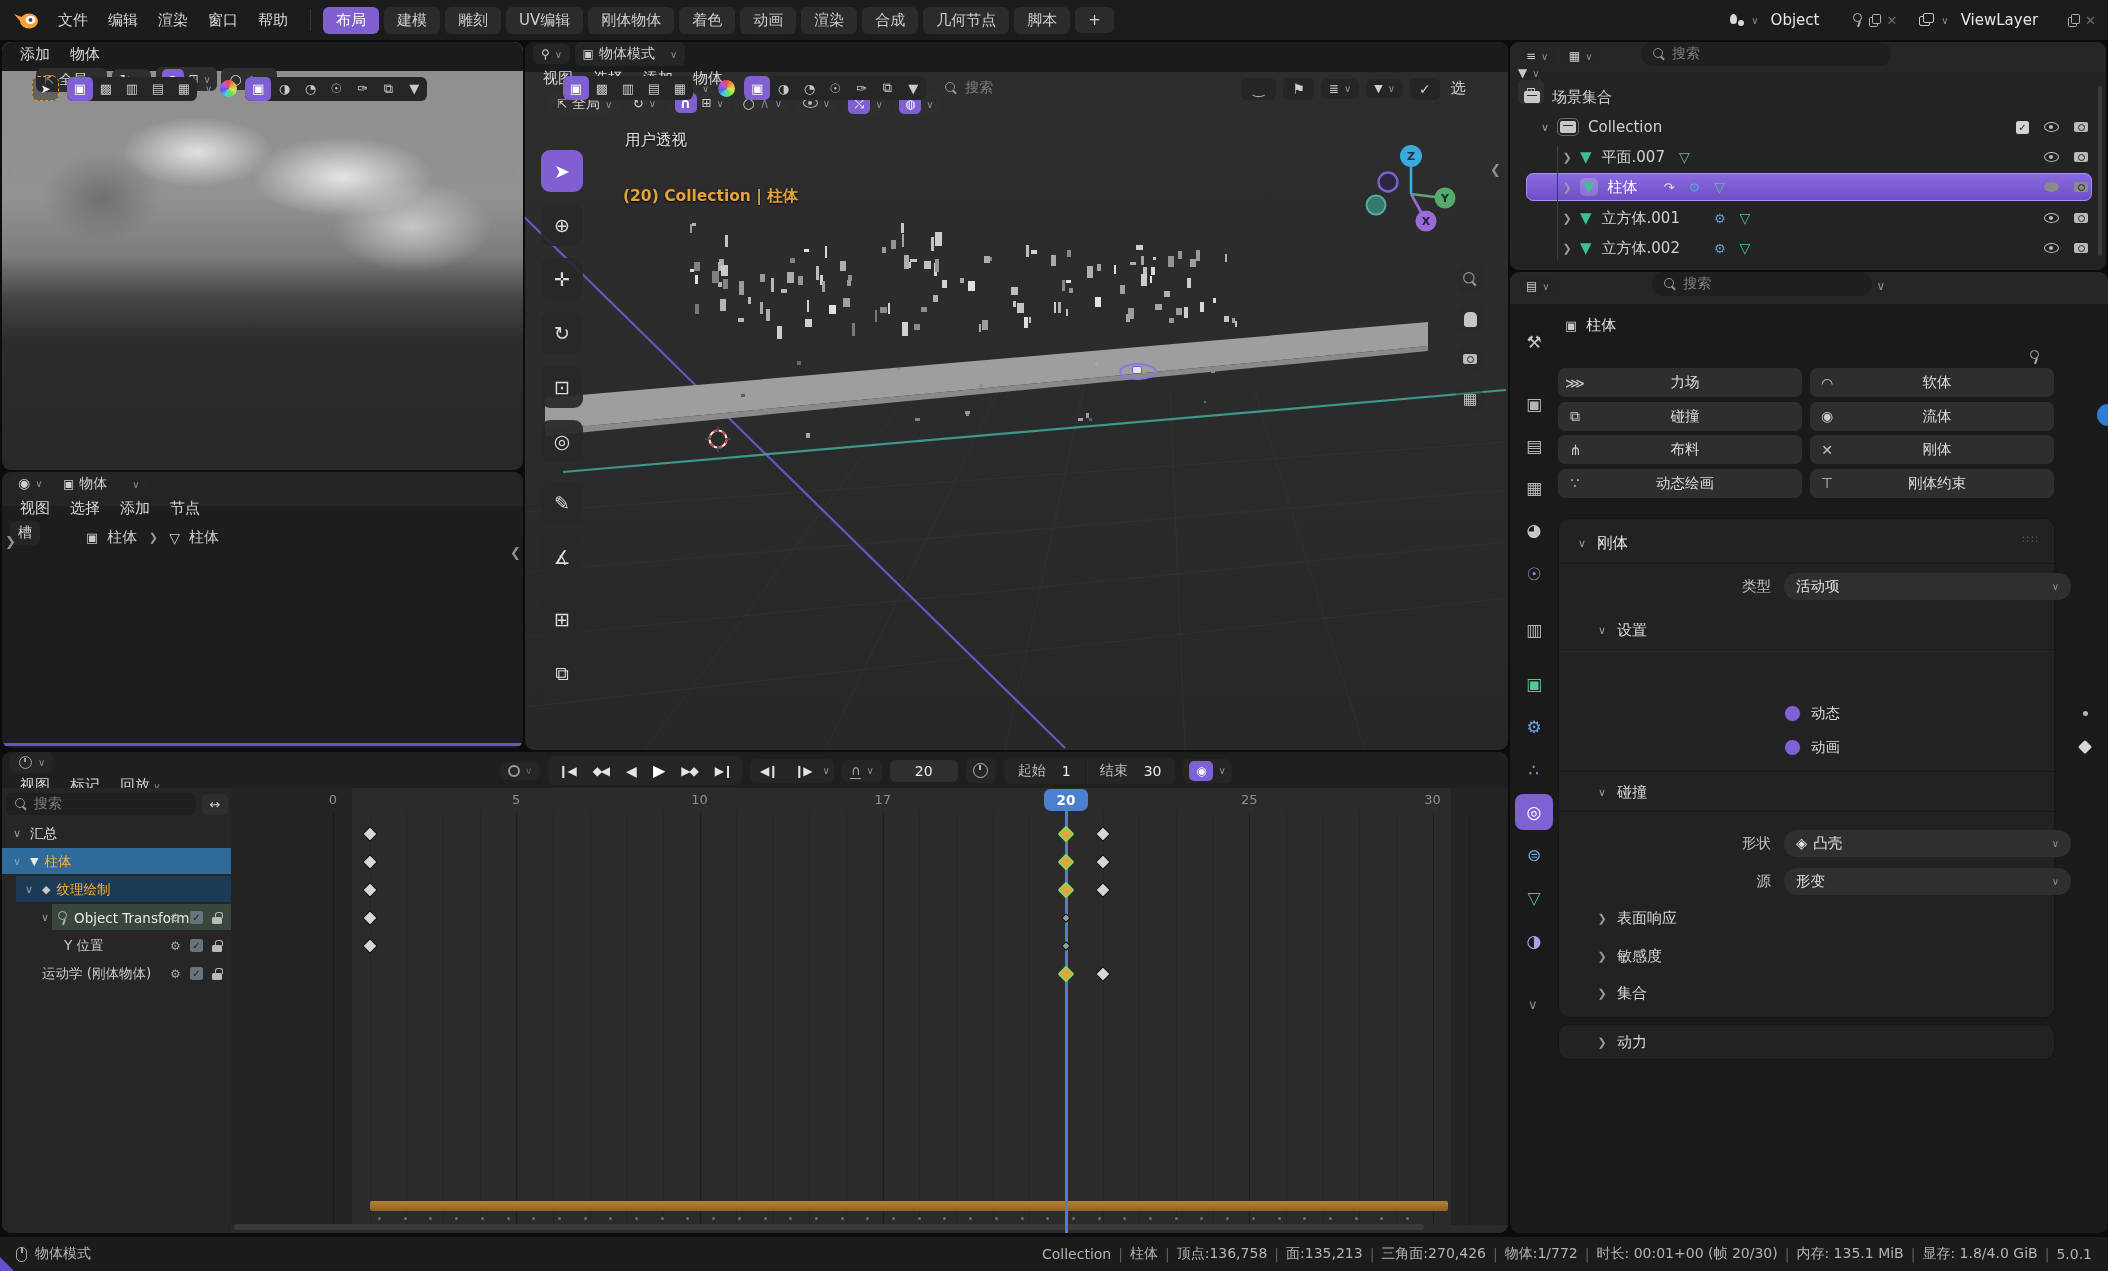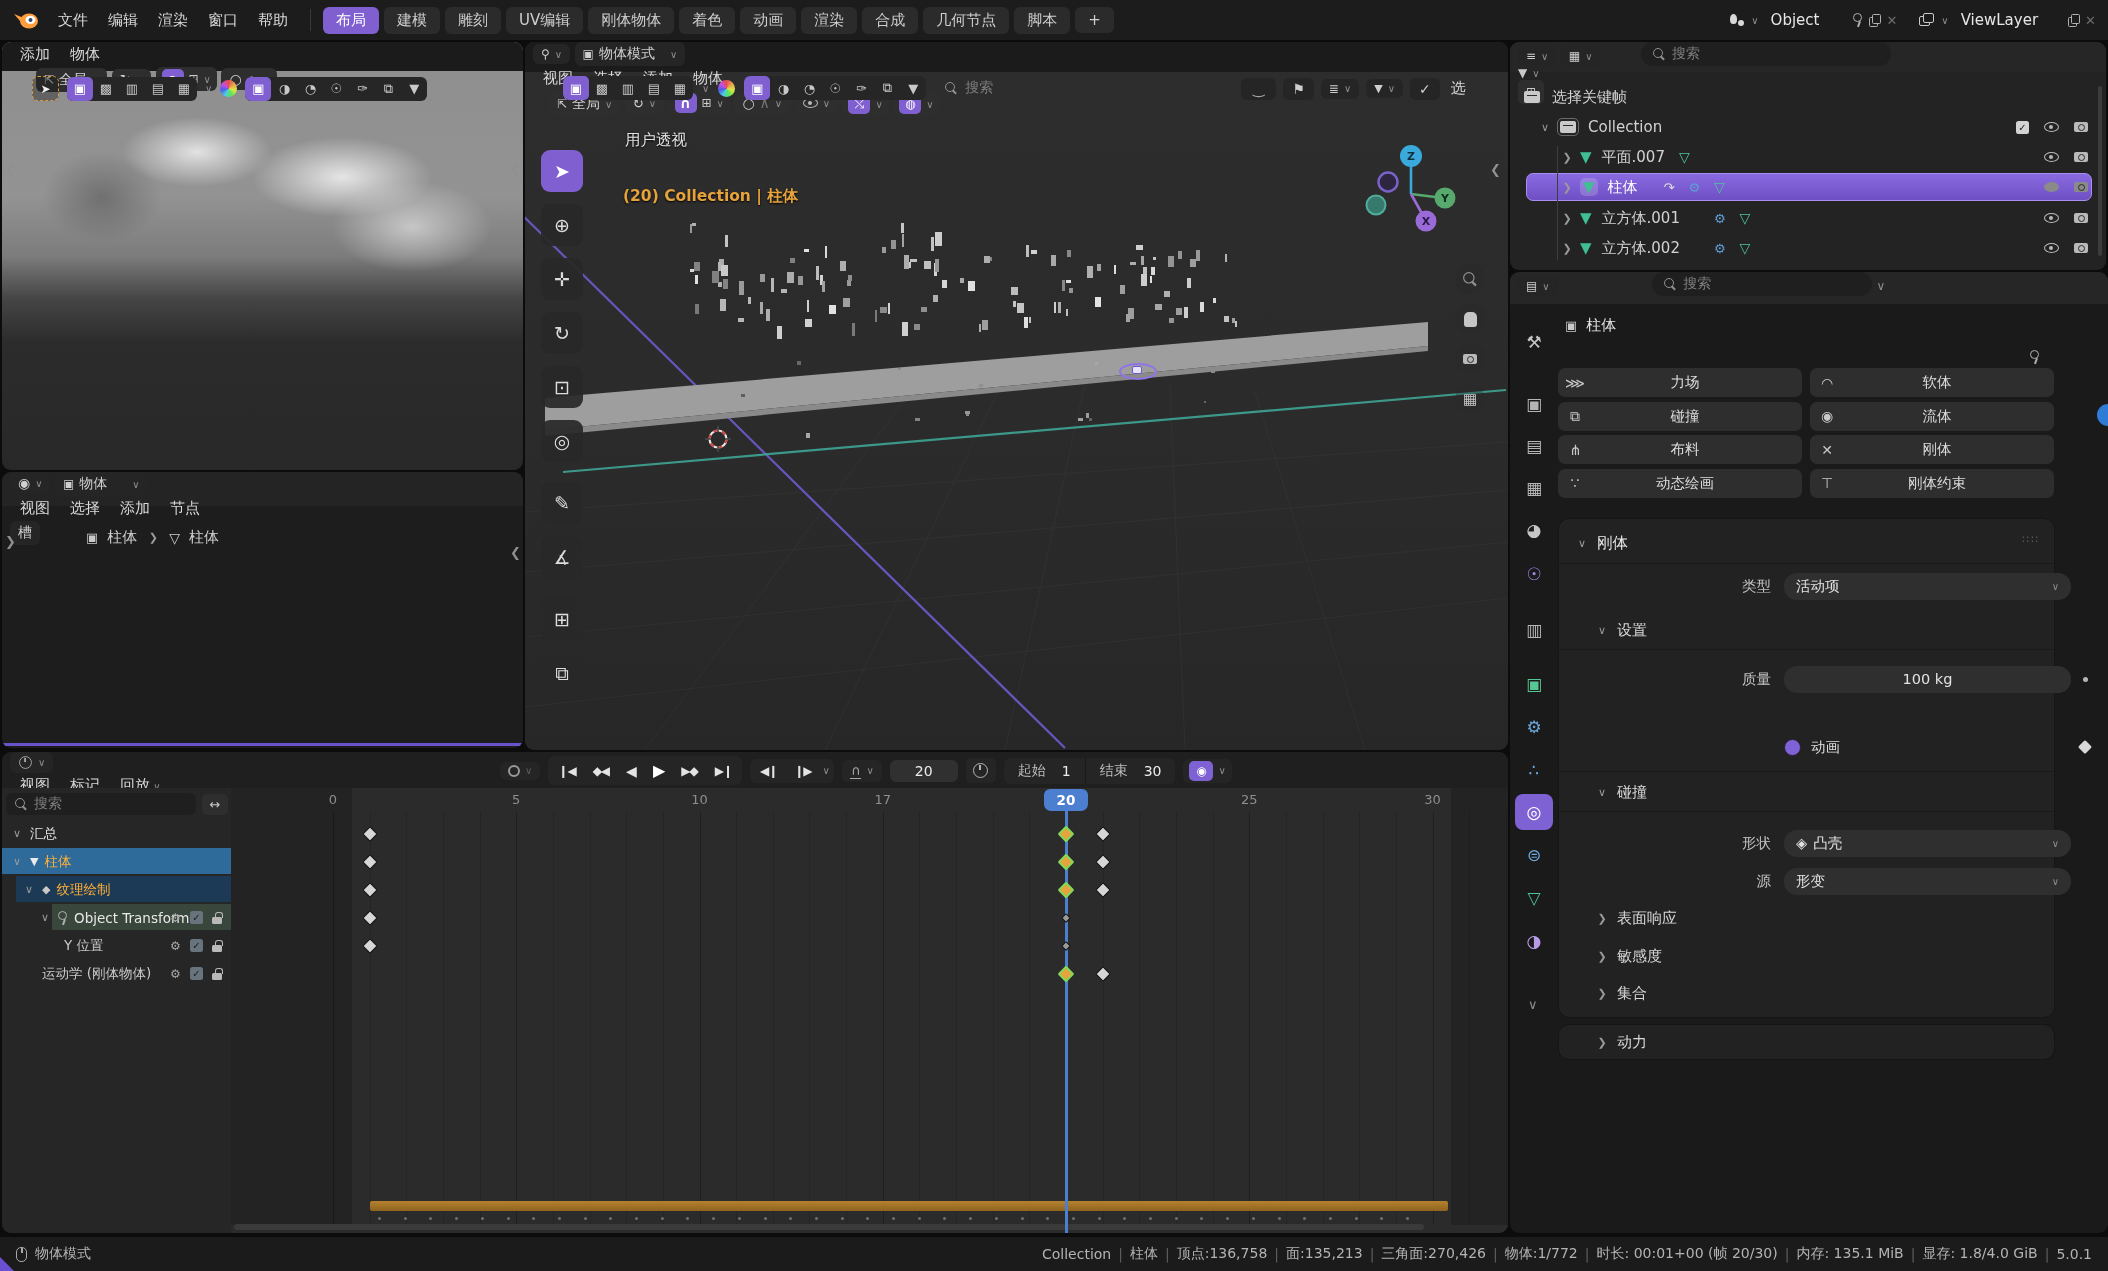--- a/index.html
+++ b/index.html
@@ -548,21 +548,21 @@
         </span>
       <span class="flex" style="margin-left:auto;gap:5px;">
           <span style="font-size:12px;color:#c9c9c9;">▼</span>
           <span class="dd">∨</span>
         </span>
       <span class="iconbtn" style="width:26px;height:24px;background:#2e2e2e;font-size:12px;">⊞</span>
     </div>
     <div id="outliner-rows">
         <div class="outrow" style="top: 40px;">
           <span class="colbox" style="margin-left: 14px;"></span>
-          <span style="margin-left: 12px;">选择关键帧</span>
+          <span style="margin-left: 12px;">场景集合</span>
         </div>
         <div class="outrow" style="top: 70px;">
           <span class="chev" style="margin-left: 28px;">∨</span>
           <span class="colbox" style="margin-left: 8px; outline: rgb(107, 107, 107) solid 1.5px; outline-offset: 2px;"></span>
           <span style="margin-left: 12px;">Collection</span>
           <span class="i-check light" style="position: absolute; left: 506px;">✓</span>
           <span class="i-eye" style="position: absolute; left: 534px;"></span>
           <span class="i-cam" style="position: absolute; left: 564px;"></span>
         </div>
         <div class="outrow" style="top: 100px;">
@@ -698,25 +698,23 @@
         <span class="ppill">
             <span>活动项</span>
             <span class="dd">∨</span>
           </span>
       </div>
       <div class="sechead" style="left:36px;top:102px;">
         <span class="chev">∨</span>
         <span>设置</span>
       </div>
       <div class="abs" style="left:0;top:130px;right:0;height:1px;background:#1a1a1a;"></div>
-      <div class="prow" style="top:145px;">
-        <span class="plabel">质量</span>
-        <span class="ppill" style="justify-content:center;">
-            <span>100 kg</span>
-          </span>
+      <div class="prow" style="top:179px;">
+        <span class="pcheck abs" style="left:225px;"></span>
+        <span class="abs" style="left:252px;color:#dcdcdc;font-size:14.5px;">动态</span>
         <span class="deco-dot" style="top:13px;"></span>
       </div>
       <div class="prow" style="top:213px;">
         <span class="pcheck abs" style="left:225px;"></span>
         <span class="abs" style="left:252px;color:#dcdcdc;font-size:14.5px;">动画</span>
         <span class="deco-diamond" style="top:10px;"></span>
       </div>
       <div class="abs" style="left:0;top:252px;right:0;height:1px;background:#1a1a1a;"></div>
       <div class="sechead" style="left:36px;top:264px;">
         <span class="chev">∨</span>

